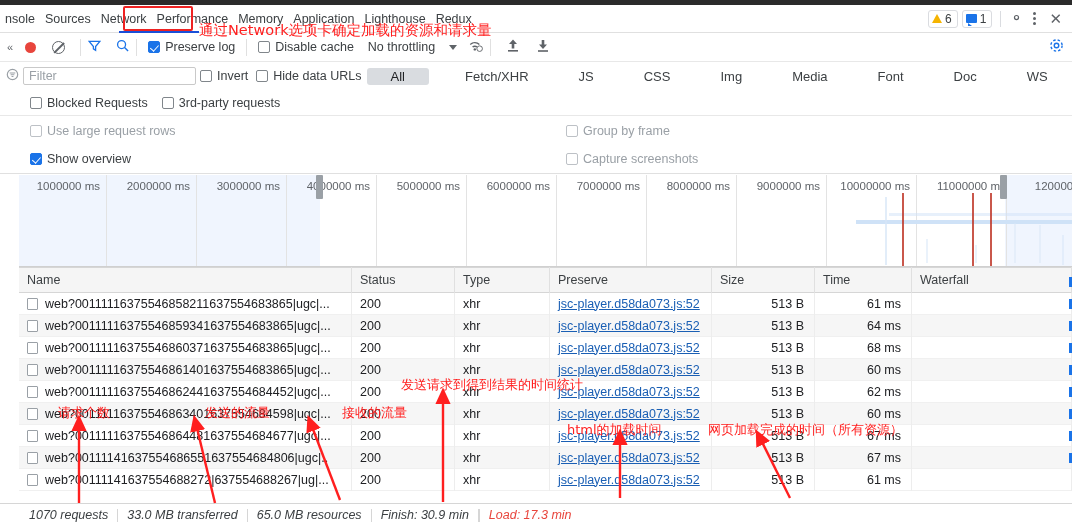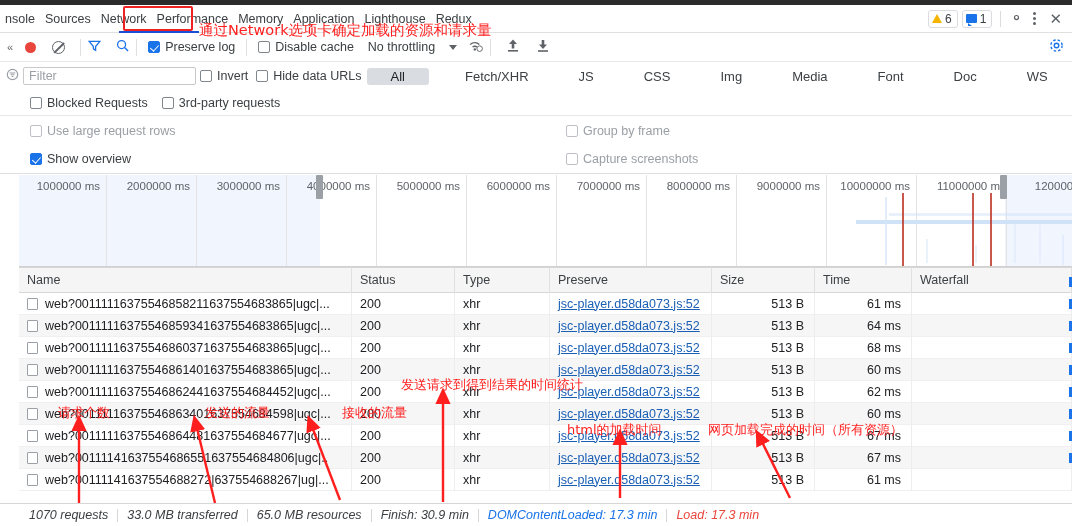--- a/index.html
+++ b/index.html
@@ -513,21 +513,20 @@
 
   <div class="statusbar">
     <span class="sb-item">1070 requests</span>
     <span class="sb-sep"></span>
     <span class="sb-item">33.0 MB transferred</span>
     <span class="sb-sep"></span>
     <span class="sb-item">65.0 MB resources</span>
     <span class="sb-sep"></span>
     <span class="sb-item">Finish: 30.9 min</span>
     <span class="sb-sep"></span>
-    <span class="sb-item sb-blue">DOMContentLoaded: 17.3 min</span>
     <span class="sb-sep"></span>
     <span class="sb-item sb-red">Load: 17.3 min</span>
   </div>
 
   <div class="ann" style="left:401px; top:376px;">发送请求到得到结果的时间统计</div>
   <div class="ann big" style="left:199px; top:21px;">通过Network选项卡确定加载的资源和请求量</div>
   <div class="ann" style="left:58px;  top:404px;">请求个数</div>
   <div class="ann" style="left:205px; top:404px;">发送的流量</div>
   <div class="ann" style="left:310px; top:404px;margin-left:32px;">接收的流量</div>
   <div class="ann" style="left:567px; top:421px;">html的加载时间</div>

